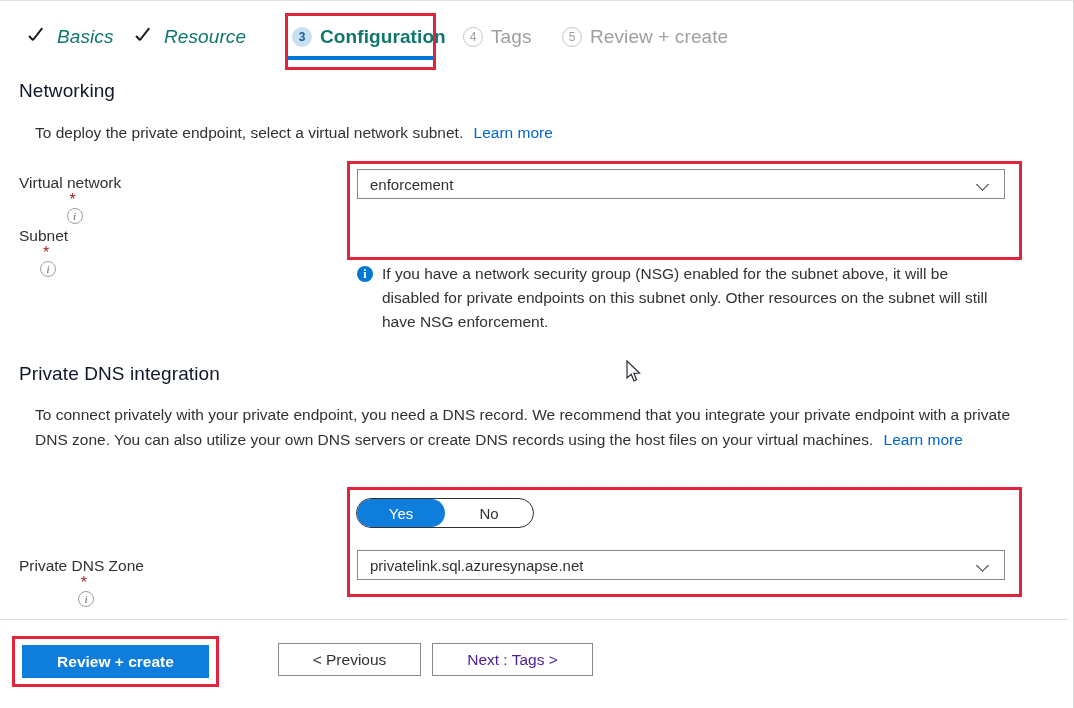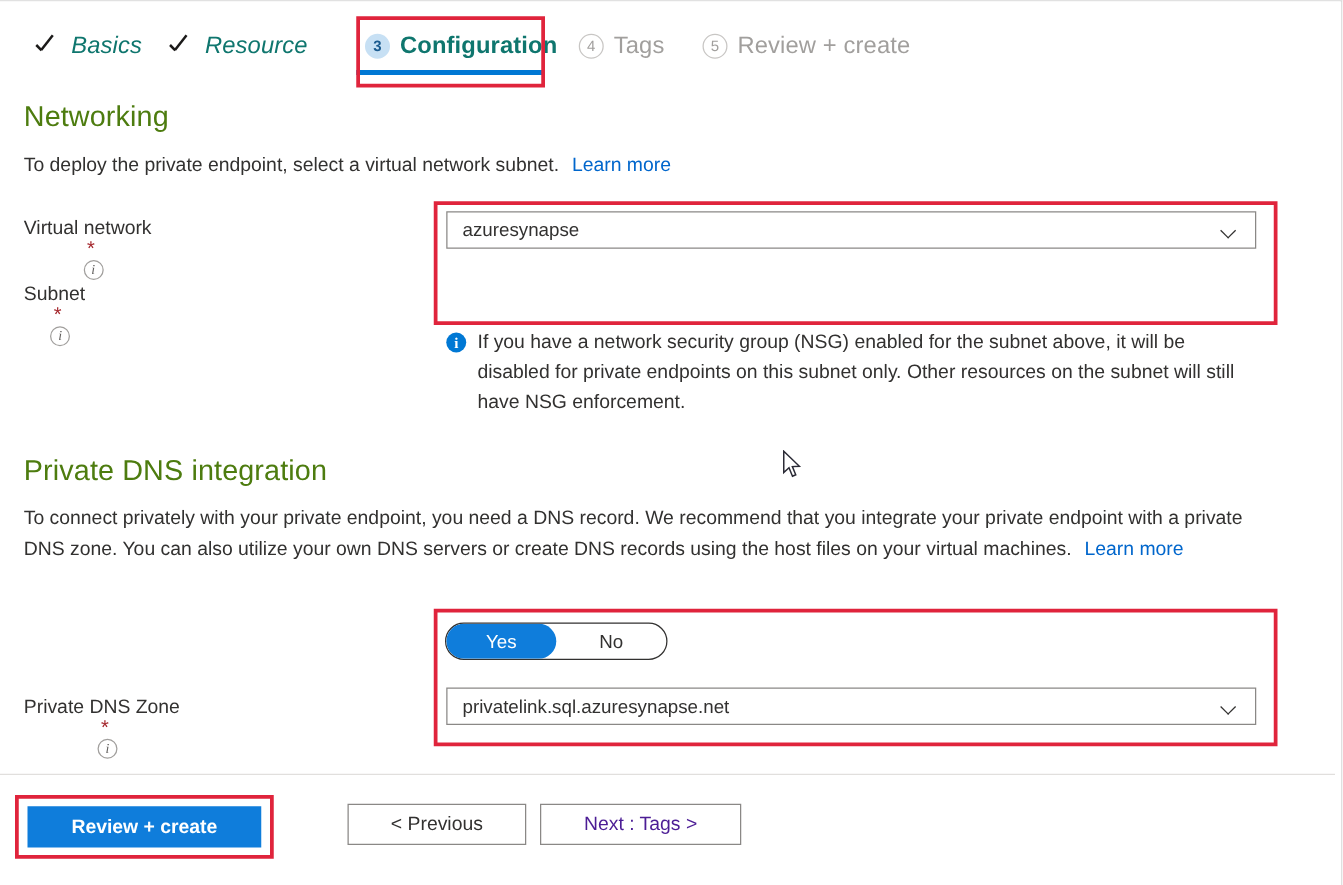--- a/index.html
+++ b/index.html
@@ -123,32 +123,33 @@
     z-index: 6;
   }
   #annot-tab { left: 285px; top: 12px; width: 151px; height: 57px; }
   #annot-network { left: 347px; top: 160px; width: 675px; height: 99px; }
   #annot-dns { left: 347px; top: 486px; width: 675px; height: 110px; }
   #annot-review { left: 12px; top: 635px; width: 207px; height: 51px; }
 
   
   .section-title {
     position: absolute;
-    font-size: 23px;
-    color: #4d7c0f;
+    font-size: 19px;
+    color: #0f172a;
     letter-spacing: 0.1px;
   }
   #networking-title { left: 19px; top: 79px; }
   #dns-title { left: 19px; top: 362px; }
 
   .body-text {
     position: absolute;
     font-size: 15.5px;
     color: #323130;
     line-height: 25px;
+    margin-left: 16px;
   }
   #networking-desc { left: 19px; top: 119px; width: 700px; }
   #dns-desc { left: 19px; top: 401px; width: 985px; }
 
   .link {
     color: #0066cc;
     cursor: pointer;
   }
 
   
@@ -390,21 +391,21 @@
     <span class="link" style="margin-left:6px;">Learn more</span>
   </div>
 
   <div class="field-label" id="label-vnet">
     <span>Virtual network</span>
     <span class="req-star">*</span>
     <span class="info-icon">i</span>
   </div>
 
   <div class="combo" id="combo-vnet">
-    <span class="combo-value">azuresynapse</span>
+    <span class="combo-value">enforcement</span>
     <span class="chevron"></span>
   </div>
 
   <div class="field-label" id="label-subnet">
     <span>Subnet</span>
     <span class="req-star">*</span>
     <span class="info-icon">i</span>
   </div>
 
 

